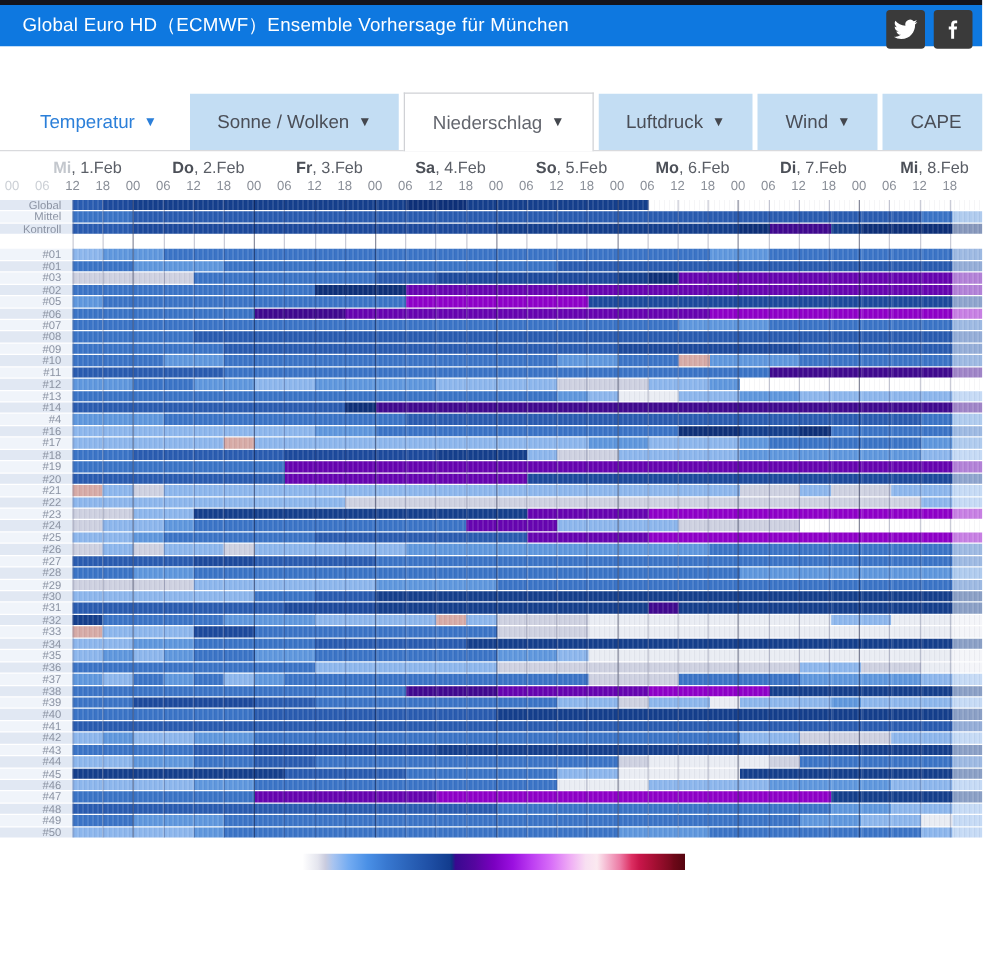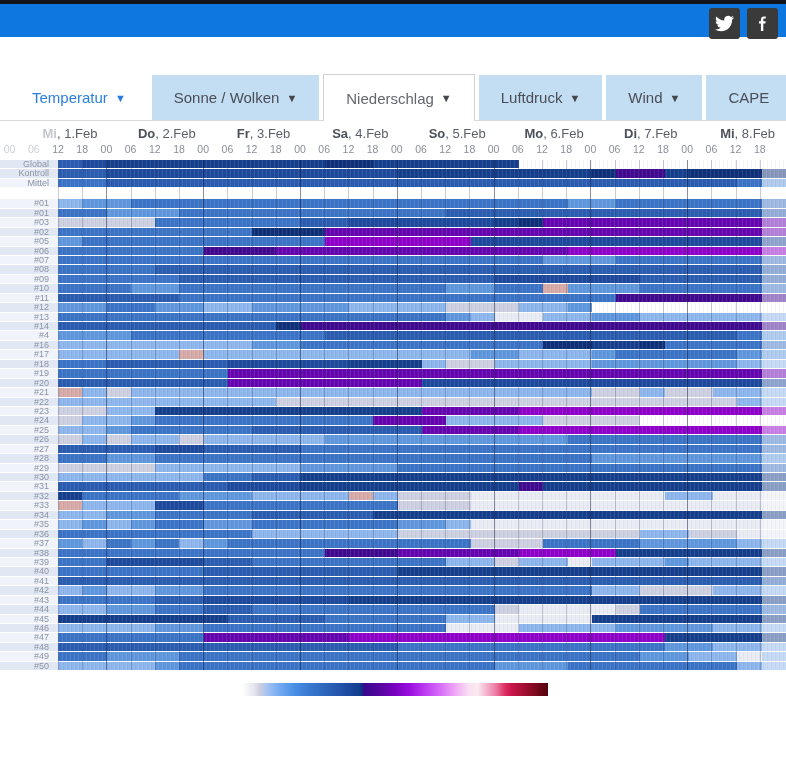--- a/index.html
+++ b/index.html
@@ -48,20 +48,21 @@
   .legend-bar{margin-top:6px;height:13px;width:306px;}
   .legend-ticks{position:relative;height:16px;margin-top:4px;}
   .legend-ticks span{position:absolute;transform:translateX(-50%);font-size:12px;color:#55595f;}
 </style>
 </head>
 <body>
 
 <div class="page">
   <div class="topbar"></div>
   <div class="header">
+    <span class="title">Global Euro HD（ECMWF）Ensemble Vorhersage für München</span>
     <div class="social">
       <div class="social-btn">
         <svg viewBox="0 0 24 24">
             <path d="M23.953 4.57a10 10 0 01-2.825.775 4.958 4.958 0 002.163-2.723c-.951.555-2.005.959-3.127 1.184a4.92 4.92 0 00-8.384 4.482C7.69 8.095 4.067 6.13 1.64 3.162a4.822 4.822 0 00-.666 2.475c0 1.71.87 3.213 2.188 4.096a4.904 4.904 0 01-2.228-.616v.06a4.923 4.923 0 003.946 4.827 4.996 4.996 0 01-2.212.085 4.936 4.936 0 004.604 3.417 9.867 9.867 0 01-6.102 2.105c-.39 0-.779-.023-1.17-.067a13.995 13.995 0 007.557 2.209c9.053 0 13.998-7.496 13.998-13.985 0-.21 0-.42-.015-.63A9.935 9.935 0 0024 4.59z"></path>
           </svg>
       </div>
       <div class="social-btn">
         <svg viewBox="0 0 24 24">
             <path d="M13.5 21.5H10V12H7.6V9h2.4V6.9c0-2.5 1.5-3.9 3.8-3.9 1.1 0 2 .1 2.3.1v2.7h-1.6c-1.2 0-1.5.6-1.5 1.5V9h3l-.4 3h-2.6v9.5z"></path>
           </svg>
@@ -169,20 +170,55 @@
           <div class="cell" style="background: rgb(255, 255, 255);"></div>
           <div class="cell" style="background: rgb(255, 255, 255);"></div>
           <div class="cell" style="background: rgb(255, 255, 255);"></div>
           <div class="cell" style="background: rgb(255, 255, 255);"></div>
           <div class="cell" style="background: rgb(255, 255, 255);"></div>
           <div class="cell" style="background: rgb(255, 255, 255);"></div>
           <div class="cell" style="background: rgb(255, 255, 255);"></div>
         </div>
       </div>
       <div class="hrow">
+        <div class="rlabel even">Mittel</div>
+        <div class="rstrip">
+          <div class="cell" style="background: rgb(59, 116, 198);"></div>
+          <div class="cell" style="background: rgb(59, 116, 198);"></div>
+          <div class="cell" style="background: rgb(42, 92, 176);"></div>
+          <div class="cell" style="background: rgb(42, 92, 176);"></div>
+          <div class="cell" style="background: rgb(42, 92, 176);"></div>
+          <div class="cell" style="background: rgb(42, 92, 176);"></div>
+          <div class="cell" style="background: rgb(42, 92, 176);"></div>
+          <div class="cell" style="background: rgb(42, 92, 176);"></div>
+          <div class="cell" style="background: rgb(42, 92, 176);"></div>
+          <div class="cell" style="background: rgb(42, 92, 176);"></div>
+          <div class="cell" style="background: rgb(42, 92, 176);"></div>
+          <div class="cell" style="background: rgb(42, 92, 176);"></div>
+          <div class="cell" style="background: rgb(42, 92, 176);"></div>
+          <div class="cell" style="background: rgb(42, 92, 176);"></div>
+          <div class="cell" style="background: rgb(42, 92, 176);"></div>
+          <div class="cell" style="background: rgb(42, 92, 176);"></div>
+          <div class="cell" style="background: rgb(42, 92, 176);"></div>
+          <div class="cell" style="background: rgb(42, 92, 176);"></div>
+          <div class="cell" style="background: rgb(42, 92, 176);"></div>
+          <div class="cell" style="background: rgb(42, 92, 176);"></div>
+          <div class="cell" style="background: rgb(42, 92, 176);"></div>
+          <div class="cell" style="background: rgb(42, 92, 176);"></div>
+          <div class="cell" style="background: rgb(42, 92, 176);"></div>
+          <div class="cell" style="background: rgb(42, 92, 176);"></div>
+          <div class="cell" style="background: rgb(42, 92, 176);"></div>
+          <div class="cell" style="background: rgb(42, 92, 176);"></div>
+          <div class="cell" style="background: rgb(42, 92, 176);"></div>
+          <div class="cell" style="background: rgb(42, 92, 176);"></div>
+          <div class="cell" style="background: rgb(59, 116, 198);"></div>
+          <div class="cell" style="background: rgb(95, 151, 221);"></div>
+        </div>
+      </div>
+      <div class="hrow">
         <div class="rlabel odd">Kontroll</div>
         <div class="rstrip">
           <div class="cell" style="background: rgb(42, 92, 176);"></div>
           <div class="cell" style="background: rgb(42, 92, 176);"></div>
           <div class="cell" style="background: rgb(29, 74, 156);"></div>
           <div class="cell" style="background: rgb(29, 74, 156);"></div>
           <div class="cell" style="background: rgb(29, 74, 156);"></div>
           <div class="cell" style="background: rgb(29, 74, 156);"></div>
           <div class="cell" style="background: rgb(29, 74, 156);"></div>
           <div class="cell" style="background: rgb(29, 74, 156);"></div>
@@ -201,55 +237,20 @@
           <div class="cell" style="background: rgb(21, 63, 140);"></div>
           <div class="cell" style="background: rgb(21, 63, 140);"></div>
           <div class="cell" style="background: rgb(14, 48, 120);"></div>
           <div class="cell" style="background: rgb(64, 9, 143);"></div>
           <div class="cell" style="background: rgb(64, 9, 143);"></div>
           <div class="cell" style="background: rgb(21, 63, 140);"></div>
           <div class="cell" style="background: rgb(14, 48, 120);"></div>
           <div class="cell" style="background: rgb(14, 48, 120);"></div>
           <div class="cell" style="background: rgb(14, 48, 120);"></div>
           <div class="cell" style="background: rgb(14, 48, 120);"></div>
-        </div>
-      </div>
-      <div class="hrow">
-        <div class="rlabel even">Mittel</div>
-        <div class="rstrip">
-          <div class="cell" style="background: rgb(59, 116, 198);"></div>
-          <div class="cell" style="background: rgb(59, 116, 198);"></div>
-          <div class="cell" style="background: rgb(42, 92, 176);"></div>
-          <div class="cell" style="background: rgb(42, 92, 176);"></div>
-          <div class="cell" style="background: rgb(42, 92, 176);"></div>
-          <div class="cell" style="background: rgb(42, 92, 176);"></div>
-          <div class="cell" style="background: rgb(42, 92, 176);"></div>
-          <div class="cell" style="background: rgb(42, 92, 176);"></div>
-          <div class="cell" style="background: rgb(42, 92, 176);"></div>
-          <div class="cell" style="background: rgb(42, 92, 176);"></div>
-          <div class="cell" style="background: rgb(42, 92, 176);"></div>
-          <div class="cell" style="background: rgb(42, 92, 176);"></div>
-          <div class="cell" style="background: rgb(42, 92, 176);"></div>
-          <div class="cell" style="background: rgb(42, 92, 176);"></div>
-          <div class="cell" style="background: rgb(42, 92, 176);"></div>
-          <div class="cell" style="background: rgb(42, 92, 176);"></div>
-          <div class="cell" style="background: rgb(42, 92, 176);"></div>
-          <div class="cell" style="background: rgb(42, 92, 176);"></div>
-          <div class="cell" style="background: rgb(42, 92, 176);"></div>
-          <div class="cell" style="background: rgb(42, 92, 176);"></div>
-          <div class="cell" style="background: rgb(42, 92, 176);"></div>
-          <div class="cell" style="background: rgb(42, 92, 176);"></div>
-          <div class="cell" style="background: rgb(42, 92, 176);"></div>
-          <div class="cell" style="background: rgb(42, 92, 176);"></div>
-          <div class="cell" style="background: rgb(42, 92, 176);"></div>
-          <div class="cell" style="background: rgb(42, 92, 176);"></div>
-          <div class="cell" style="background: rgb(42, 92, 176);"></div>
-          <div class="cell" style="background: rgb(42, 92, 176);"></div>
-          <div class="cell" style="background: rgb(59, 116, 198);"></div>
-          <div class="cell" style="background: rgb(95, 151, 221);"></div>
         </div>
       </div>
       <div class="hgap"></div>
       <div class="hrow">
         <div class="rlabel even">#01</div>
         <div class="rstrip">
           <div class="cell" style="background: rgb(140, 182, 236);"></div>
           <div class="cell" style="background: rgb(95, 151, 221);"></div>
           <div class="cell" style="background: rgb(95, 151, 221);"></div>
           <div class="cell" style="background: rgb(59, 116, 198);"></div>

